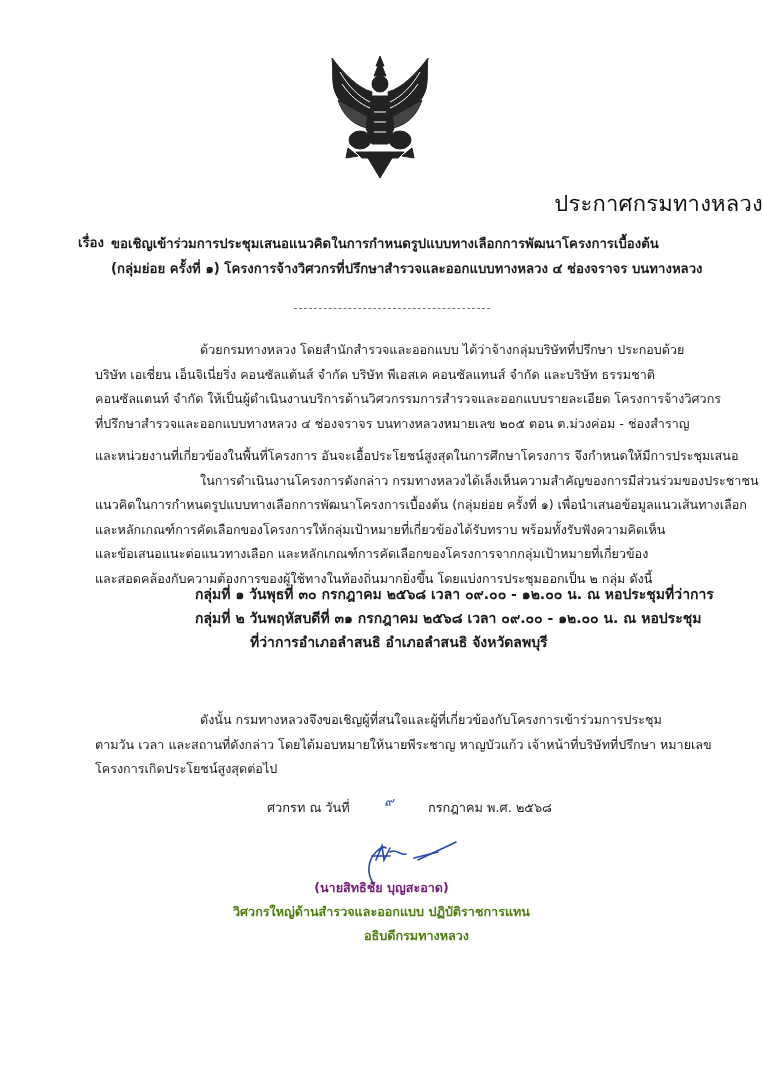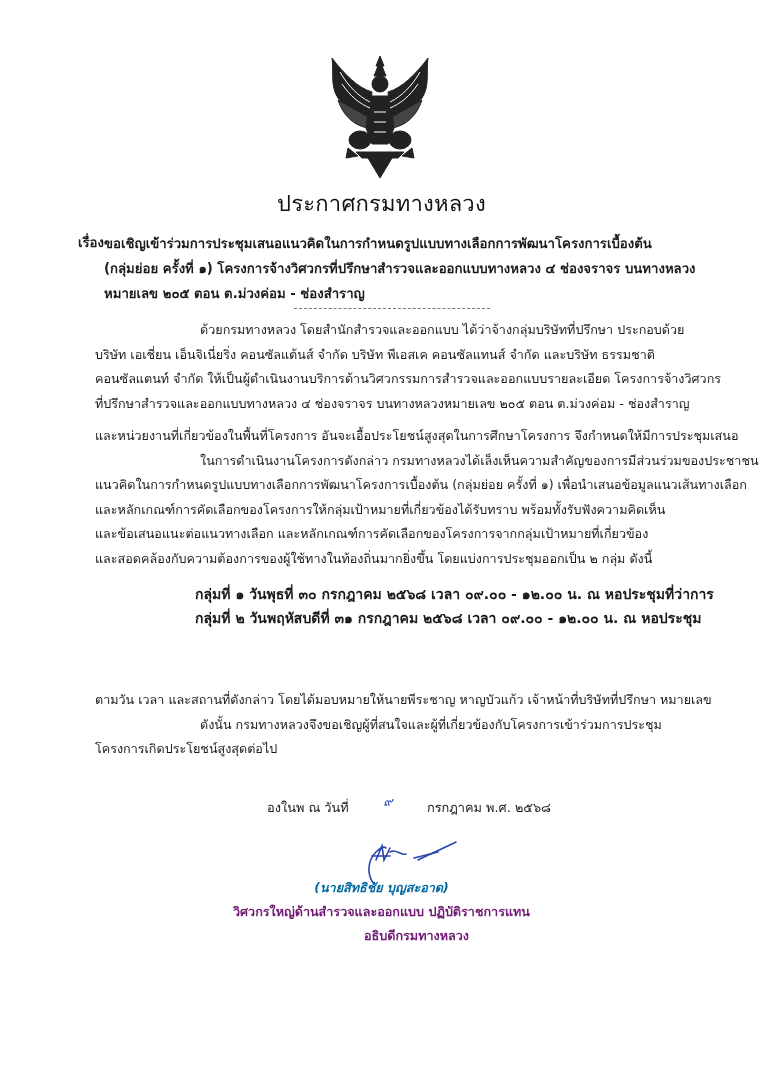--- a/index.html
+++ b/index.html
@@ -3,44 +3,44 @@
   <meta charset="utf-8">
   <style>
     html, body { margin: 0; padding: 0; background: #ffffff; }
     body {
       width: 763px; height: 1080px; position: relative; overflow: hidden;
       font-family: "DejaVu Sans", "Liberation Sans", sans-serif;
       color: #1a1a1a;
     }
     .emblem { position: absolute; left: 318px; top: 52px; width: 124px; height: 128px; }
     .title {
-      position: absolute; top: 186px; left: 0; width: 763px; text-align: center;
+      position: absolute; top: 186px; left: 0; width: 763px; text-align: right;
       font-size: 22px; color: #111; letter-spacing: 0.2px;
     }
     .subject { position: absolute; top: 231px; left: 78px; width: 650px; font-size: 13.2px; line-height: 25px; }
     .subject .label { position: absolute; left: 0; top: 0; font-weight: bold; font-family: Liberation Mono, monospace; }
-    .subject .body { margin-left: 26px; font-weight: bold; }
+    .subject .body { margin-left: 33px; font-weight: bold; }
     .sep {
       position: absolute; top: 308px; left: 294px; width: 196px; height: 0;
       border-top: 1px dashed #777;
     }
-    .para { position: absolute; left: 95px; width: 630px; font-size: 12.6px; line-height: 24.6px; text-align: justify; }
+    .para { position: absolute; left: 95px; width: 630px; font-size: 12.6px; line-height: 24.6px; text-align: justify; margin-top: 20px; }
     .para .line { display: block; white-space: nowrap; }
     .para .indent { padding-left: 105px; }
     .p1 { top: 318px; }
     .p2 { top: 424px; }
     .groups { position: absolute; left: 195px; top: 582px; width: 540px; font-size: 14px; line-height: 24px; font-weight: bold; }
     .groups .line { display: block; white-space: nowrap; }
     .groups .sub { padding-left: 55px; }
     .p3 { top: 688px; }
     .date-line { position: absolute; top: 797px; left: 267px; font-size: 12.8px; white-space: nowrap; }
     .date-line .day { color: #2a4bb8; font-style: italic; display: inline-block; width: 70px; text-align: center; position: relative; top: -6px; }
     .signature { position: absolute; left: 360px; top: 838px; width: 110px; height: 50px; }
-    .sign-block { position: absolute; left: 0; width: 763px; text-align: center; color: #701a75; font-weight: bold; font-size: 12.6px; line-height: 24px; }
-    .sign-name { top: 876px; color: #0369a1; font-style: italic; }
+    .sign-block { position: absolute; left: 0; width: 763px; text-align: center; color: #4d7c0f; font-weight: bold; font-size: 12.6px; line-height: 24px; }
+    .sign-name { top: 876px; color: #701a75; }
     .sign-pos { top: 900px; }
     .sign-org { top: 924px; padding-left: 35px; }
   </style>
 </head>
 <body>
 
 <div class="emblem">
   <svg width="124" height="128" viewBox="0 0 124 128">
     <g fill="#222" stroke="#222">
 
@@ -73,21 +73,20 @@
   </svg>
 </div>
 
 <div class="title">ประกาศกรมทางหลวง</div>
 
 <div class="subject">
   <span class="label">เรื่อง</span>
   <div class="body">
     <div>ขอเชิญเข้าร่วมการประชุมเสนอแนวคิดในการกำหนดรูปแบบทางเลือกการพัฒนาโครงการเบื้องต้น</div>
     <div>(กลุ่มย่อย ครั้งที่ ๑) โครงการจ้างวิศวกรที่ปรึกษาสำรวจและออกแบบทางหลวง ๔ ช่องจราจร บนทางหลวง</div>
-    <div>หมายเลข ๒๐๕ ตอน ต.ม่วงค่อม - ช่องสำราญ</div>
   </div>
 </div>
 
 <div class="sep"></div>
 
 <div class="para p1">
   <span class="line indent">ด้วยกรมทางหลวง โดยสำนักสำรวจและออกแบบ ได้ว่าจ้างกลุ่มบริษัทที่ปรึกษา ประกอบด้วย</span>
   <span class="line">บริษัท เอเชี่ยน เอ็นจิเนี่ยริ่ง คอนซัลแต้นส์ จำกัด บริษัท พีเอสเค คอนซัลแทนส์ จำกัด และบริษัท ธรรมชาติ</span>
   <span class="line">คอนซัลแตนท์ จำกัด ให้เป็นผู้ดำเนินงานบริการด้านวิศวกรรมการสำรวจและออกแบบรายละเอียด โครงการจ้างวิศวกร</span>
   <span class="line">ที่ปรึกษาสำรวจและออกแบบทางหลวง ๔ ช่องจราจร บนทางหลวงหมายเลข ๒๐๕ ตอน ต.ม่วงค่อม - ช่องสำราญ</span>
@@ -98,30 +97,31 @@
   <span class="line indent">ในการดำเนินงานโครงการดังกล่าว กรมทางหลวงได้เล็งเห็นความสำคัญของการมีส่วนร่วมของประชาชน</span>
   <span class="line">แนวคิดในการกำหนดรูปแบบทางเลือกการพัฒนาโครงการเบื้องต้น (กลุ่มย่อย ครั้งที่ ๑) เพื่อนำเสนอข้อมูลแนวเส้นทางเลือก</span>
   <span class="line">และหลักเกณฑ์การคัดเลือกของโครงการให้กลุ่มเป้าหมายที่เกี่ยวข้องได้รับทราบ พร้อมทั้งรับฟังความคิดเห็น</span>
   <span class="line">และข้อเสนอแนะต่อแนวทางเลือก และหลักเกณฑ์การคัดเลือกของโครงการจากกลุ่มเป้าหมายที่เกี่ยวข้อง</span>
   <span class="line">และสอดคล้องกับความต้องการของผู้ใช้ทางในท้องถิ่นมากยิ่งขึ้น โดยแบ่งการประชุมออกเป็น ๒ กลุ่ม ดังนี้</span>
 </div>
 
 <div class="groups">
   <span class="line">กลุ่มที่ ๑ วันพุธที่ ๓๐ กรกฎาคม ๒๕๖๘ เวลา ๐๙.๐๐ - ๑๒.๐๐ น. ณ หอประชุมที่ว่าการ</span>
   <span class="line">กลุ่มที่ ๒ วันพฤหัสบดีที่ ๓๑ กรกฎาคม ๒๕๖๘ เวลา ๐๙.๐๐ - ๑๒.๐๐ น. ณ หอประชุม</span>
+  <span class="line sub">ที่ว่าการอำเภอลำสนธิ อำเภอลำสนธิ จังหวัดลพบุรี</span>
 </div>
 
 <div class="para p3">
+  <span class="line indent">ดังนั้น กรมทางหลวงจึงขอเชิญผู้ที่สนใจและผู้ที่เกี่ยวข้องกับโครงการเข้าร่วมการประชุม</span>
   <span class="line">ตามวัน เวลา และสถานที่ดังกล่าว โดยได้มอบหมายให้นายพีระชาญ หาญบัวแก้ว เจ้าหน้าที่บริษัทที่ปรึกษา หมายเลข</span>
-  <span class="line indent">ดังนั้น กรมทางหลวงจึงขอเชิญผู้ที่สนใจและผู้ที่เกี่ยวข้องกับโครงการเข้าร่วมการประชุม</span>
   <span class="line">โครงการเกิดประโยชน์สูงสุดต่อไป</span>
 </div>
 
 <div class="date-line">
-  <span>องในพ ณ วันที่</span>
+  <span>ศวกรท ณ วันที่</span>
   <span class="day">๙</span>
   <span>กรกฎาคม พ.ศ. ๒๕๖๘</span>
 </div>
 
 <div class="signature">
   <svg width="110" height="50" viewBox="0 0 110 50">
     <g fill="none" stroke="#2a44b0" stroke-width="1.6" stroke-linecap="round">
       <path d="M14 46 C6 36 8 22 16 14 C20 10 24 8 26 10"></path>
       <path d="M16 22 L22 8 L24 22 L30 10"></path>
       <path d="M12 18 L30 18"></path>

